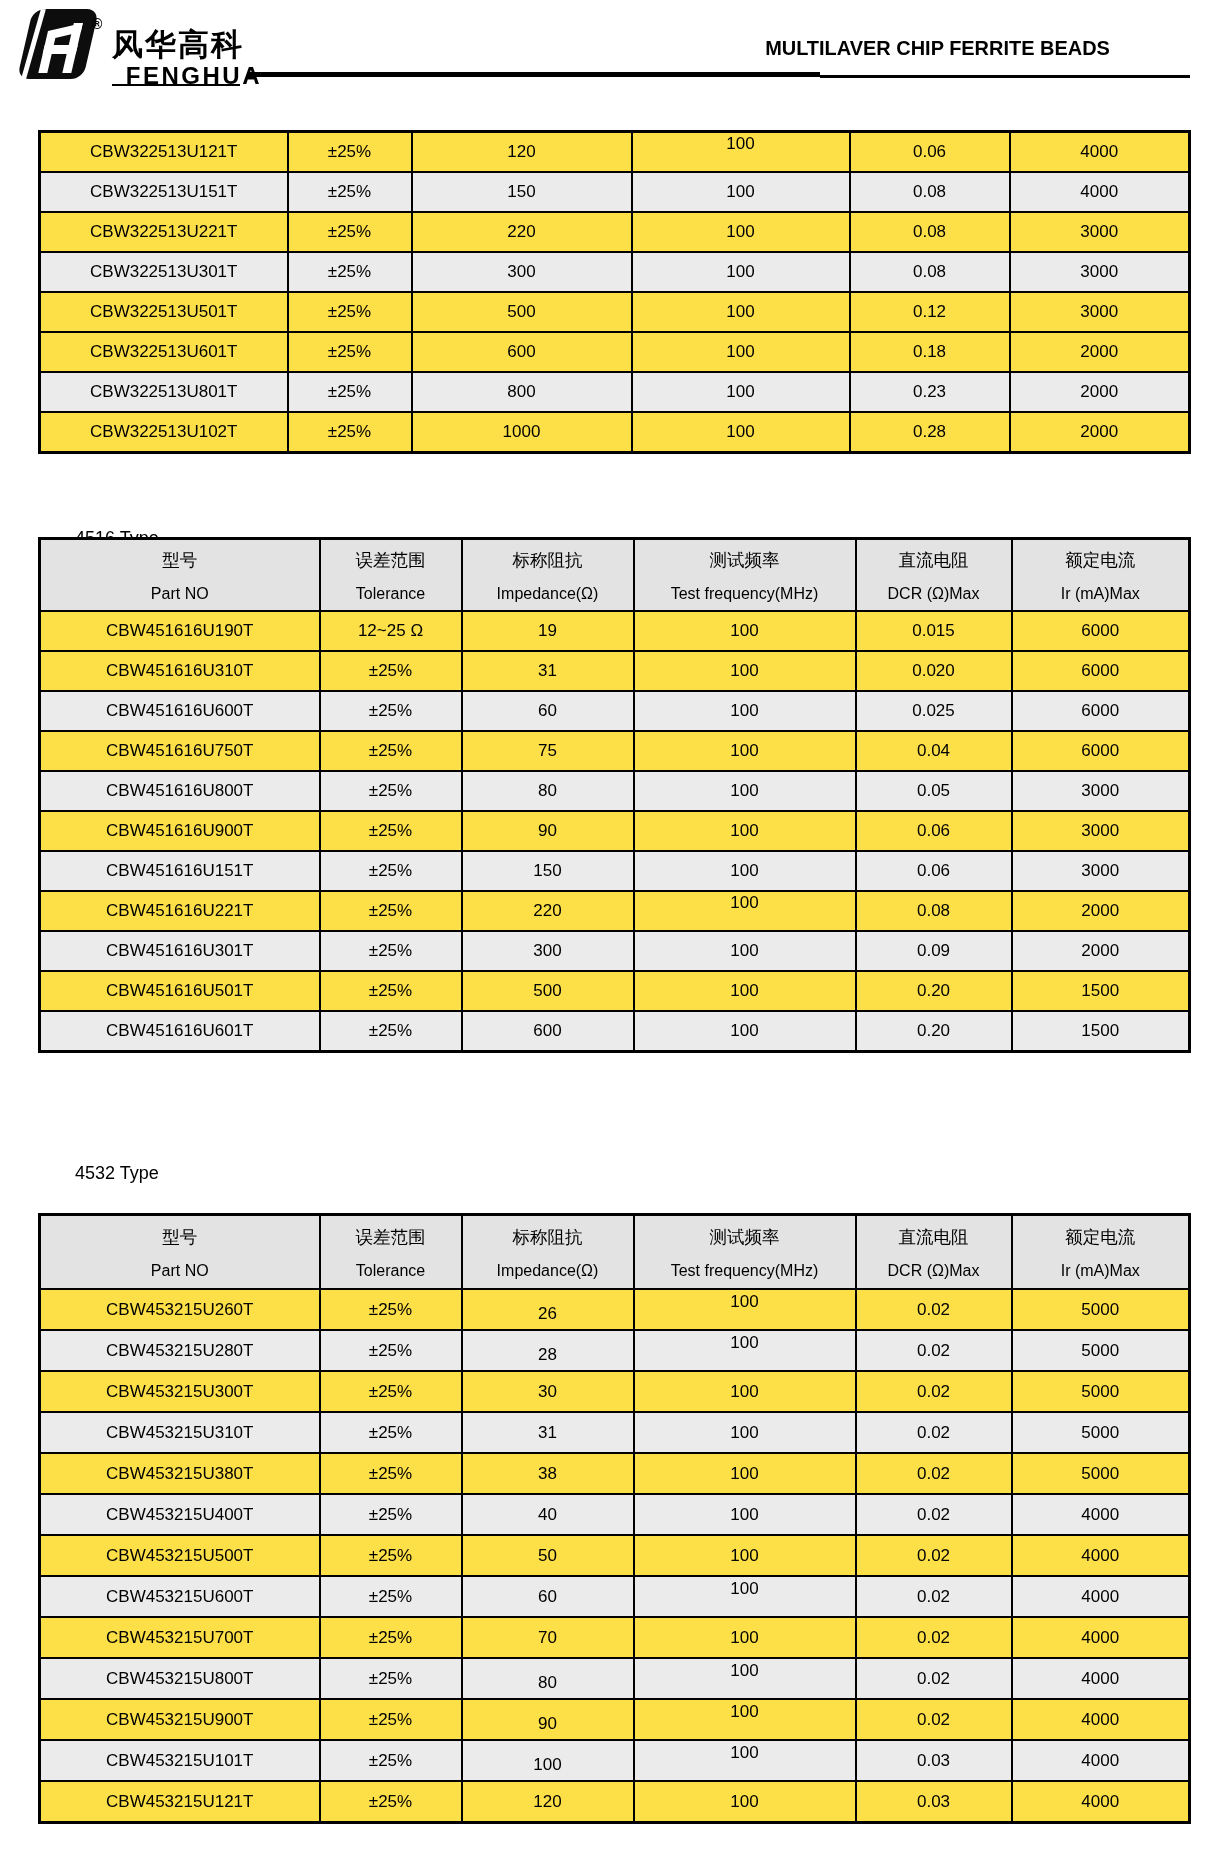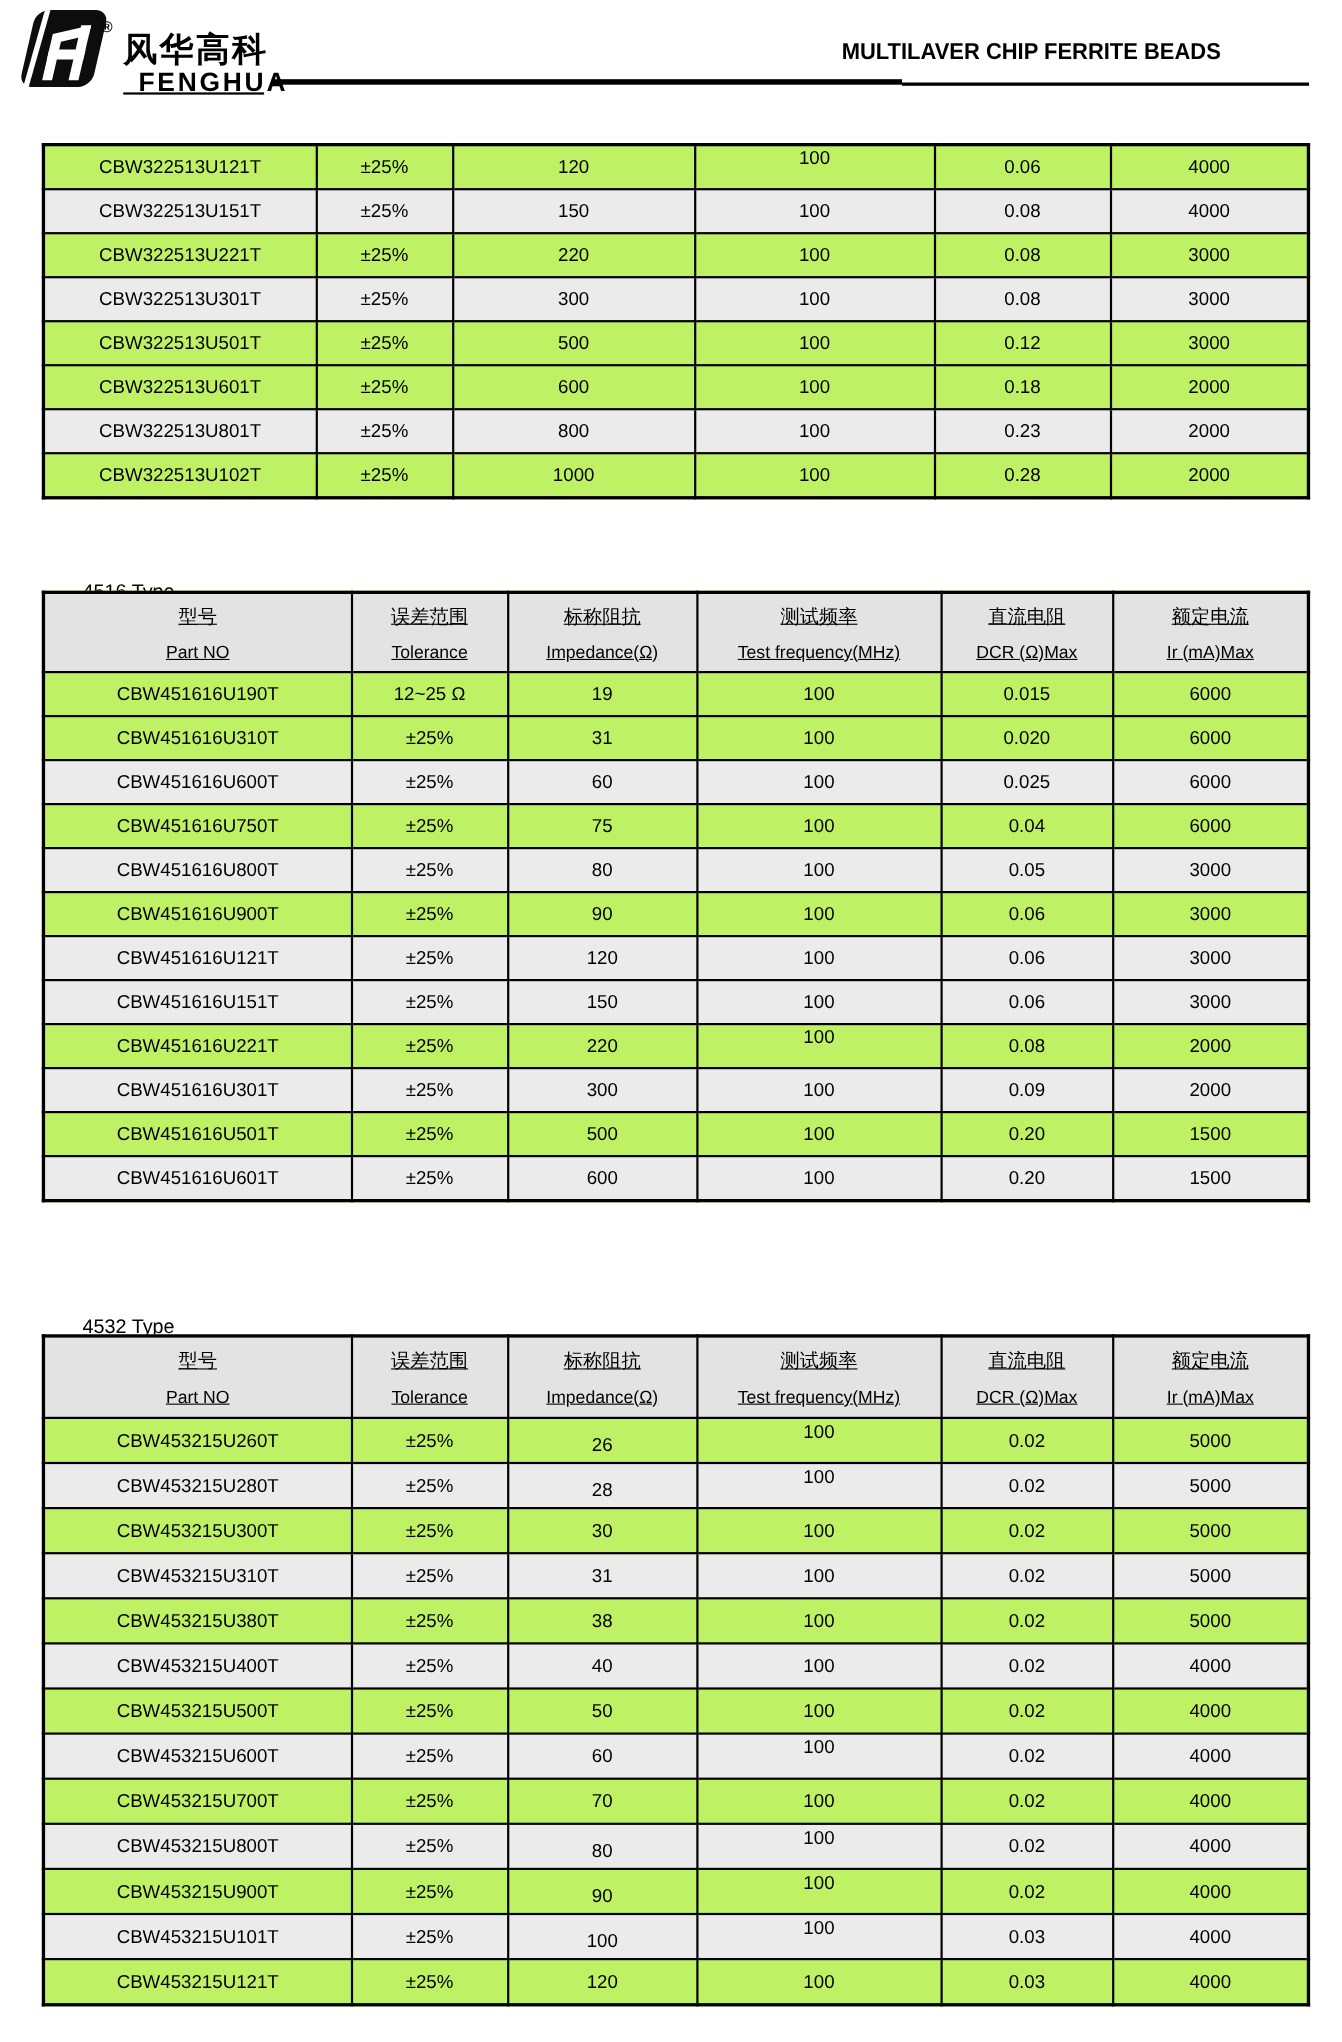--- a/index.html
+++ b/index.html
@@ -22,24 +22,24 @@
     position:absolute;right:110px;top:36px;
     font-size:21px;font-weight:bold;white-space:nowrap;
     transform:scaleX(0.95);transform-origin:right center;
   }
   .rule-a{position:absolute;left:247px;top:72px;width:573px;height:5px;background:#000;}
   .rule-b{position:absolute;left:820px;top:75px;width:370px;height:3px;background:#000;}
 
   
   .type-label{position:absolute;left:75px;font-size:18px;margin-top:28px;}
   #label-4516{top:500px;}
-  #label-4532{top:1168px;}
+  #label-4532{top:1135px;}
 
   
-  table{border-collapse:collapse;table-layout:fixed;position:absolute;left:38px;border:3px solid #000;background:#bef264;text-decoration:underline;}
+  table{border-collapse:collapse;table-layout:fixed;position:absolute;left:38px;border:3px solid #000;background:#fde047;}
   #t1{top:130px;width:1150px;}
   #t2{top:537px;width:1150px;}
   #t3{top:1213px;width:1150px;}
   th,td{border:2px solid #000;text-align:center;vertical-align:middle;padding:0;font-size:17px;font-weight:normal;}
   #t1 td{height:38px;}
   #t2 td{height:38px;}
   #t3 td{height:39px;}
   thead th{background:#e3e3e3;height:70px;}
   #t3 thead th{height:72px;}
   th .cn{font-size:17.5px;margin-bottom:13px;}
@@ -234,28 +234,20 @@
         </tr>
         <tr>
           <td><span>CBW451616U900T</span></td>
           <td><span>±25%</span></td>
           <td><span>90</span></td>
           <td><span>100</span></td>
           <td><span>0.06</span></td>
           <td><span>3000</span></td>
         </tr>
         <tr class="shaded">
-          <td><span>CBW451616U121T</span></td>
-          <td><span>±25%</span></td>
-          <td><span>120</span></td>
-          <td><span>100</span></td>
-          <td><span>0.06</span></td>
-          <td><span>3000</span></td>
-        </tr>
-        <tr class="shaded">
           <td><span>CBW451616U151T</span></td>
           <td><span>±25%</span></td>
           <td><span>150</span></td>
           <td><span>100</span></td>
           <td><span>0.06</span></td>
           <td><span>3000</span></td>
         </tr>
         <tr>
           <td><span>CBW451616U221T</span></td>
           <td><span>±25%</span></td>

